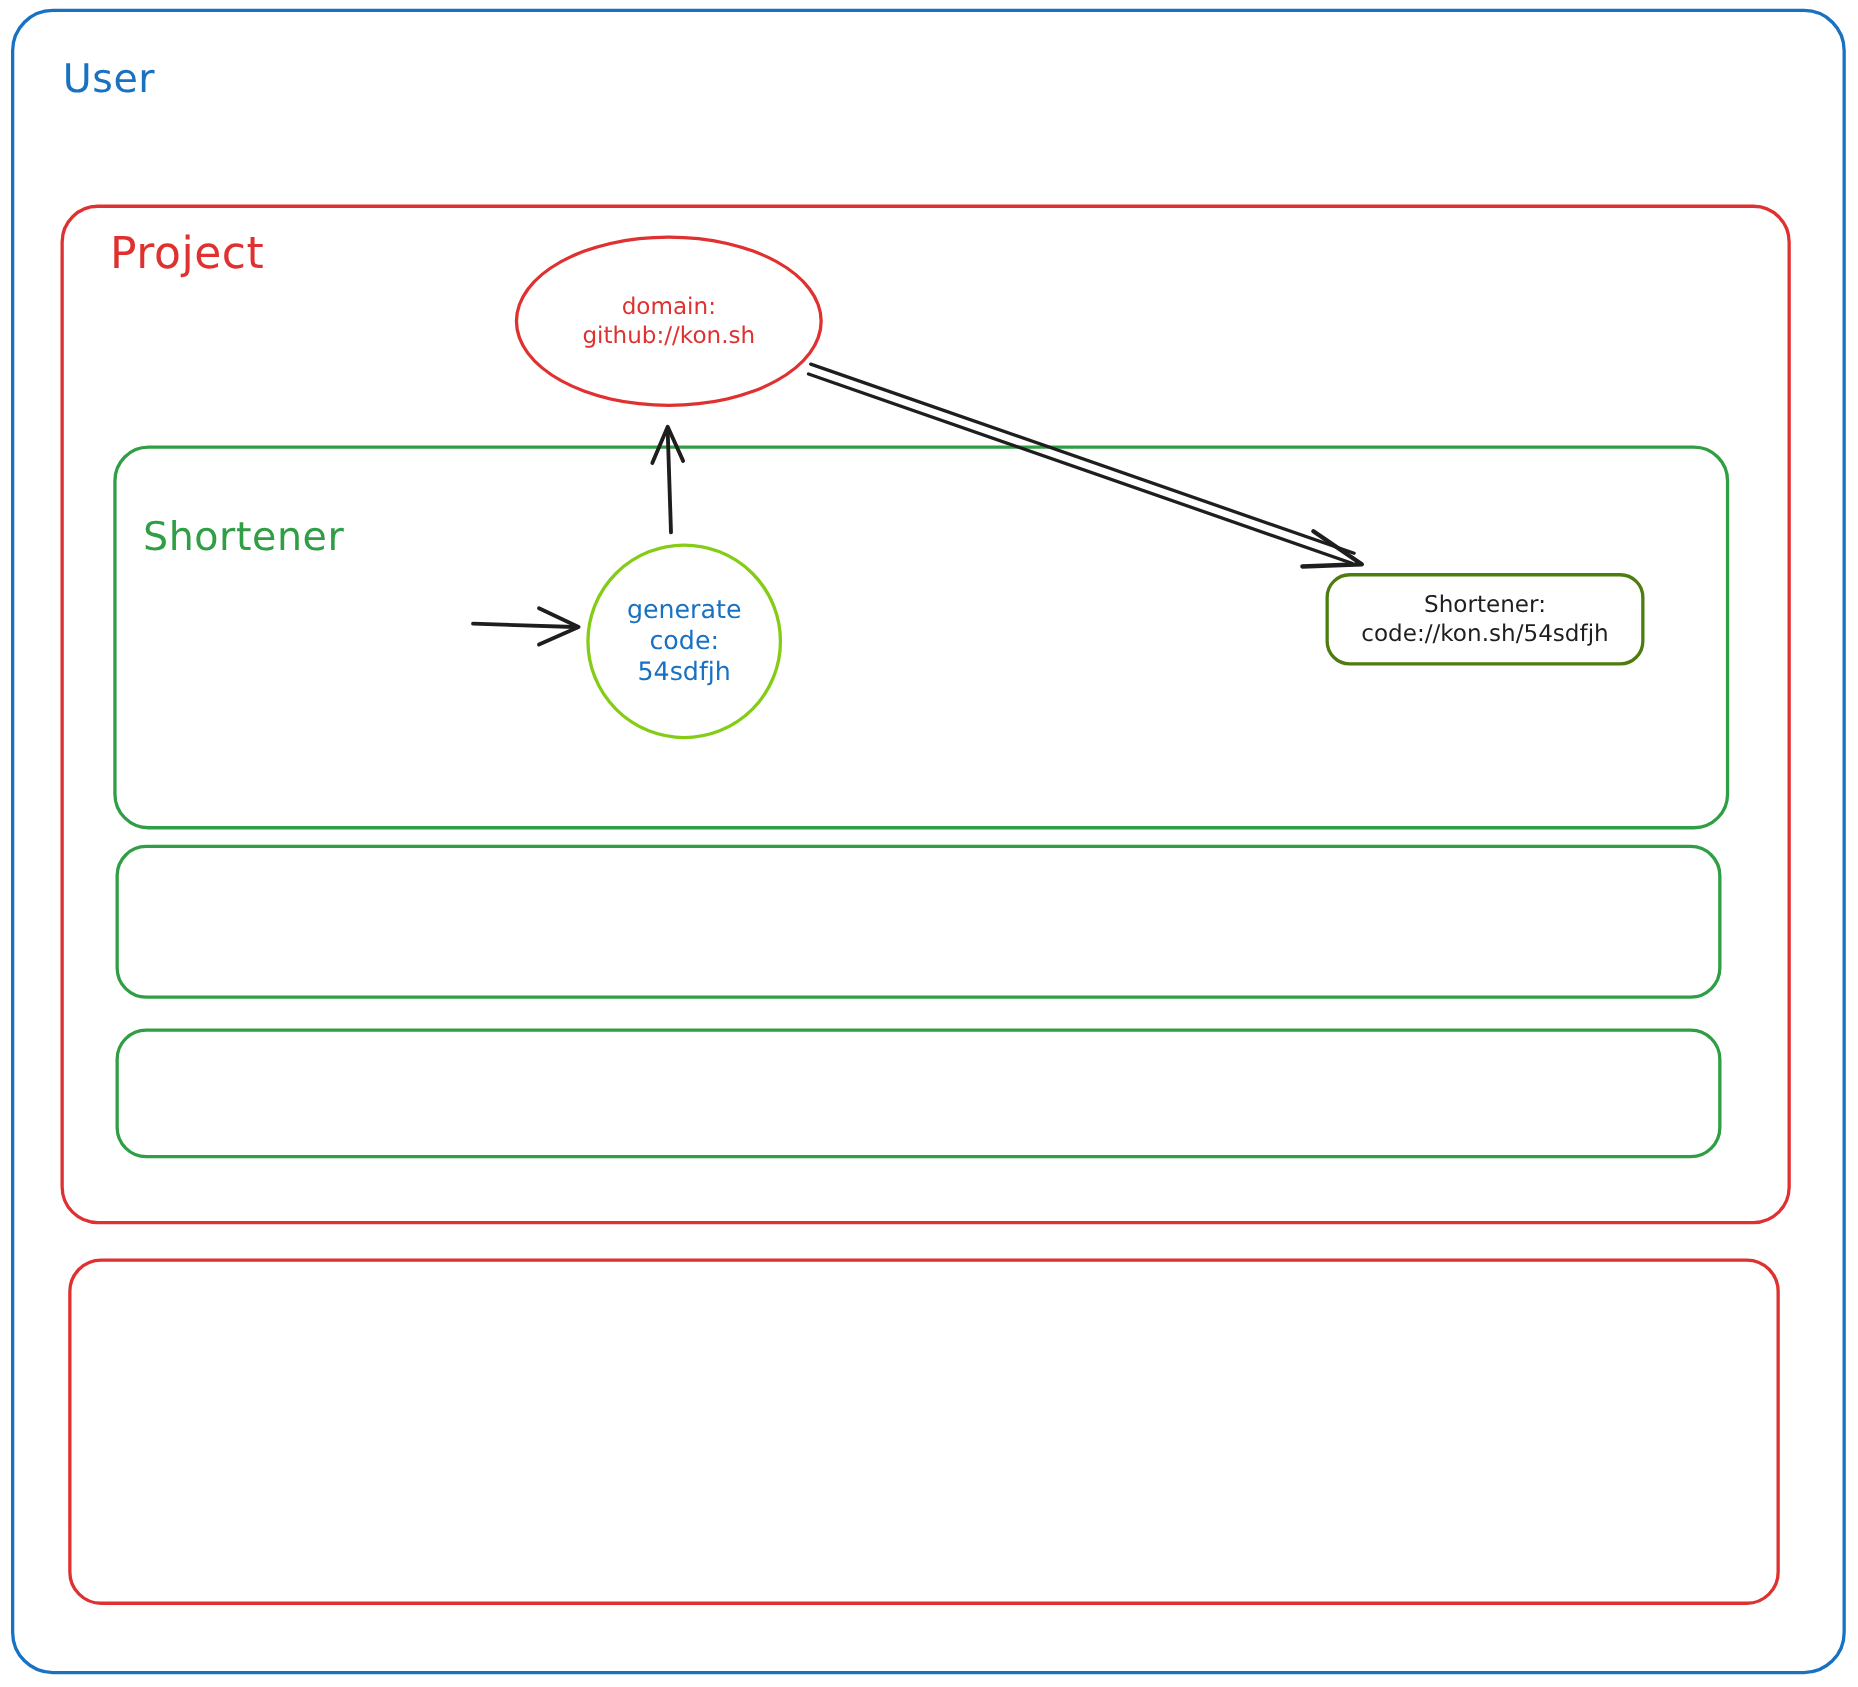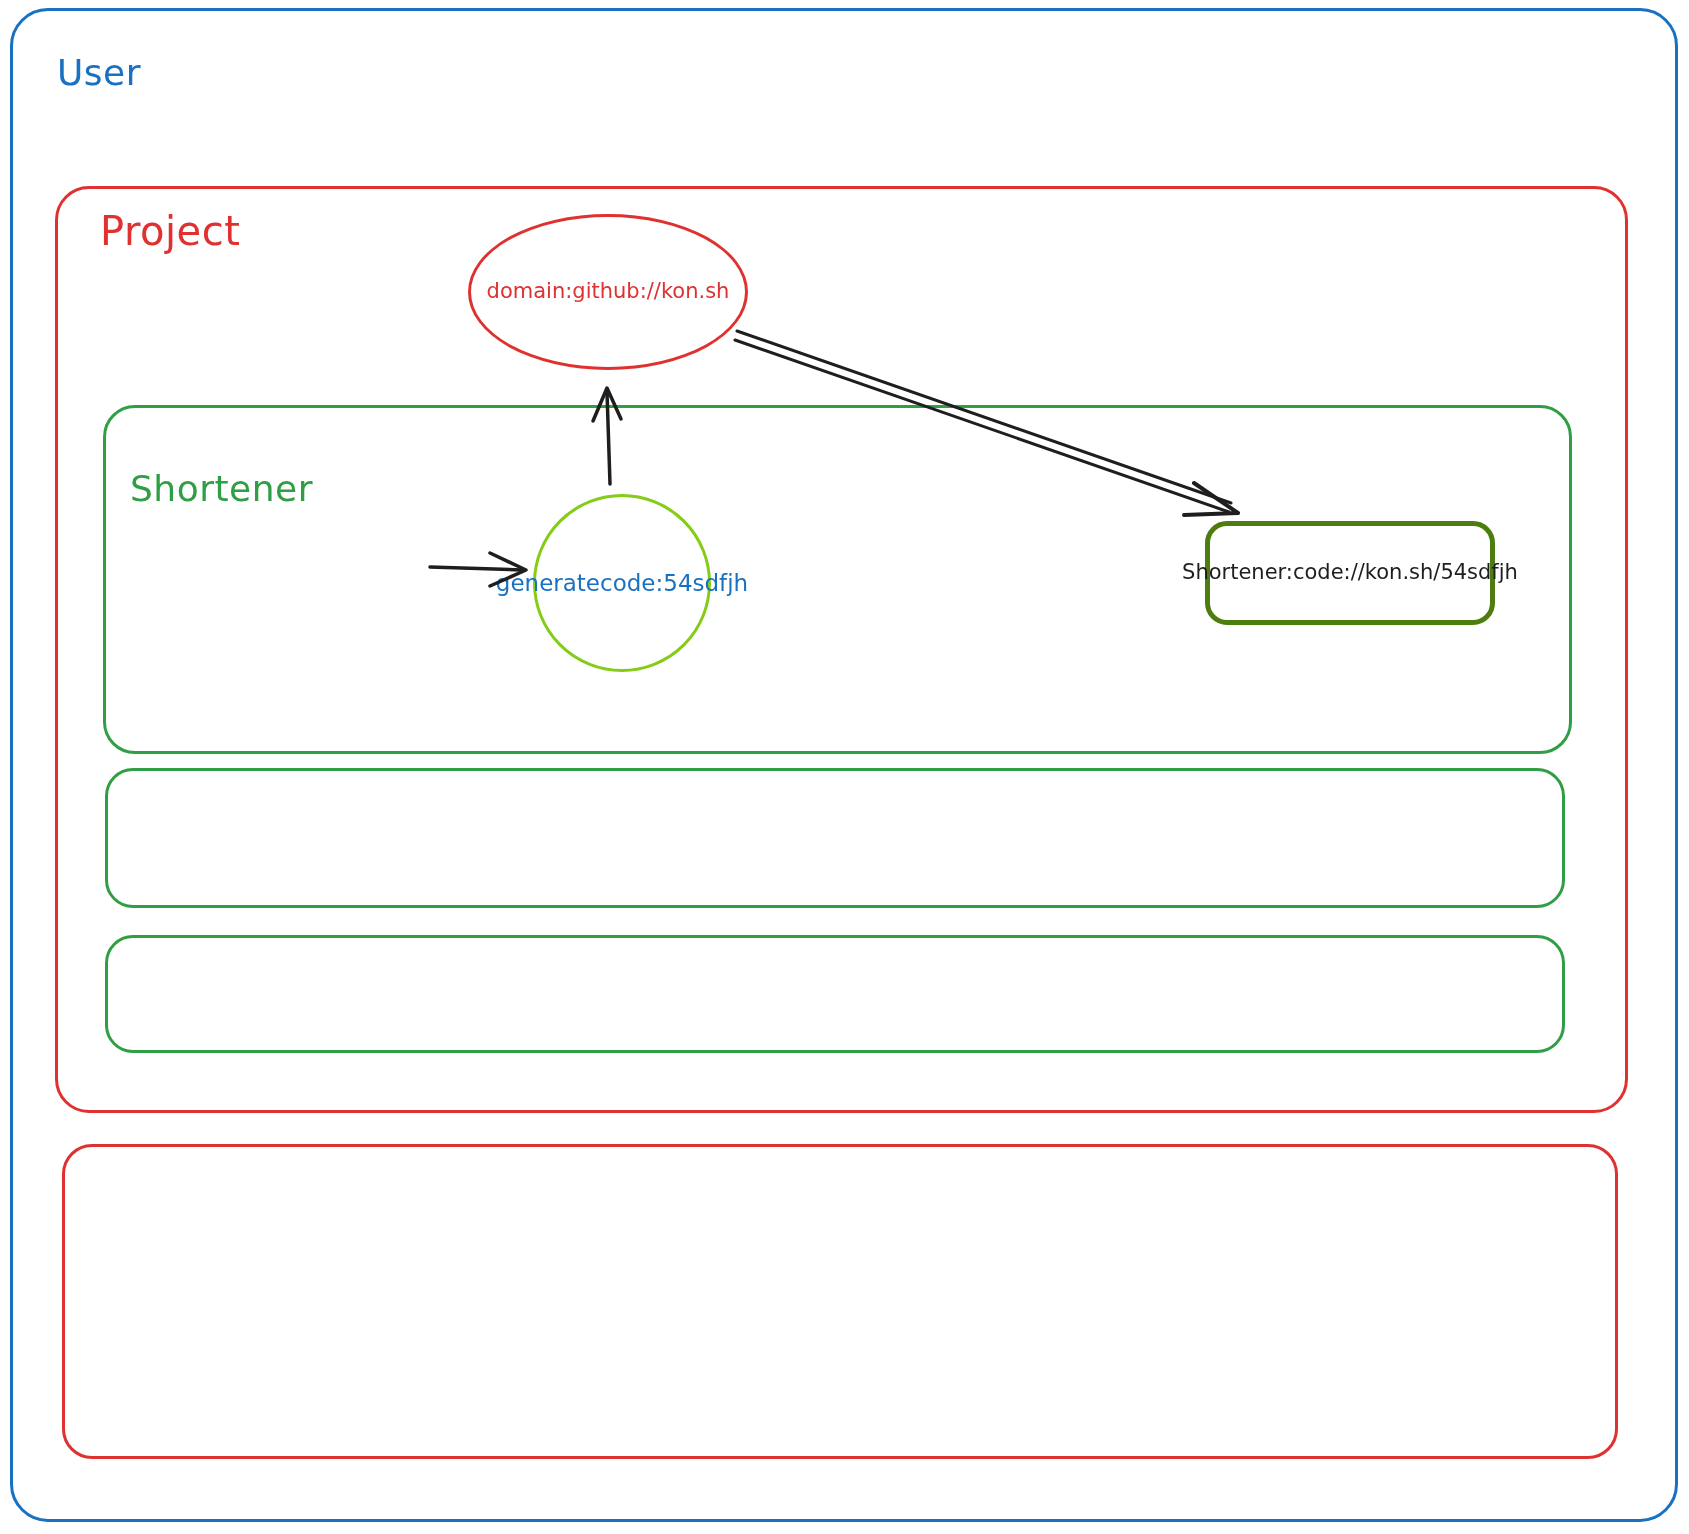--- a/index.html
+++ b/index.html
@@ -56,21 +56,21 @@
     border: 3px solid #2f9e44; border-radius: 28px;
   }
   .empty-red {
     left: 62px; top: 1144px; width: 1556px; height: 315px;
     border: 3px solid #e03131; border-radius: 30px;
   }
   .node {
     position: absolute;
     box-sizing: border-box;
     display: flex;
-    flex-direction: row;
+    flex-direction: column;
     align-items: center;
     justify-content: center;
     text-align: center;
   }
   .node .line { white-space: nowrap; }
   .link-node {
     left: 127px; top: 531px; width: 296px; height: 94px;
     border: 3px solid #1e1e1e; border-radius: 24px;
     color: #1e1e1e; font-size: 21px; line-height: 1.3;
   }
@@ -78,22 +78,22 @@
     left: 533px; top: 494px; width: 178px; height: 178px;
     border: 3px solid #84cc16; border-radius: 50%;
     color: #1971c2; font-size: 23px; line-height: 1.22;
   }
   .domain-node {
     left: 468px; top: 214px; width: 280px; height: 156px;
     border: 3.5px solid #e03131; border-radius: 50%;
     color: #e03131; font-size: 21px; line-height: 1.3;
   }
   .result-node {
-    left: 1205px; top: 521px; width: 290px; height: 104px;
-    border: 5px solid #4d7c0f; border-radius: 22px;
+    left: 1205px; top: 521px; width: 290px; height: 84px;
+    border: 3px solid #4d7c0f; border-radius: 22px;
     color: #1e1e1e; font-size: 21px; line-height: 1.3;
   }
   .arrow-layer {
     position: absolute;
     left: 0; top: 0; width: 1689px; height: 1534px;
     pointer-events: none;
   }
 </style>
 </head>
 <body>

